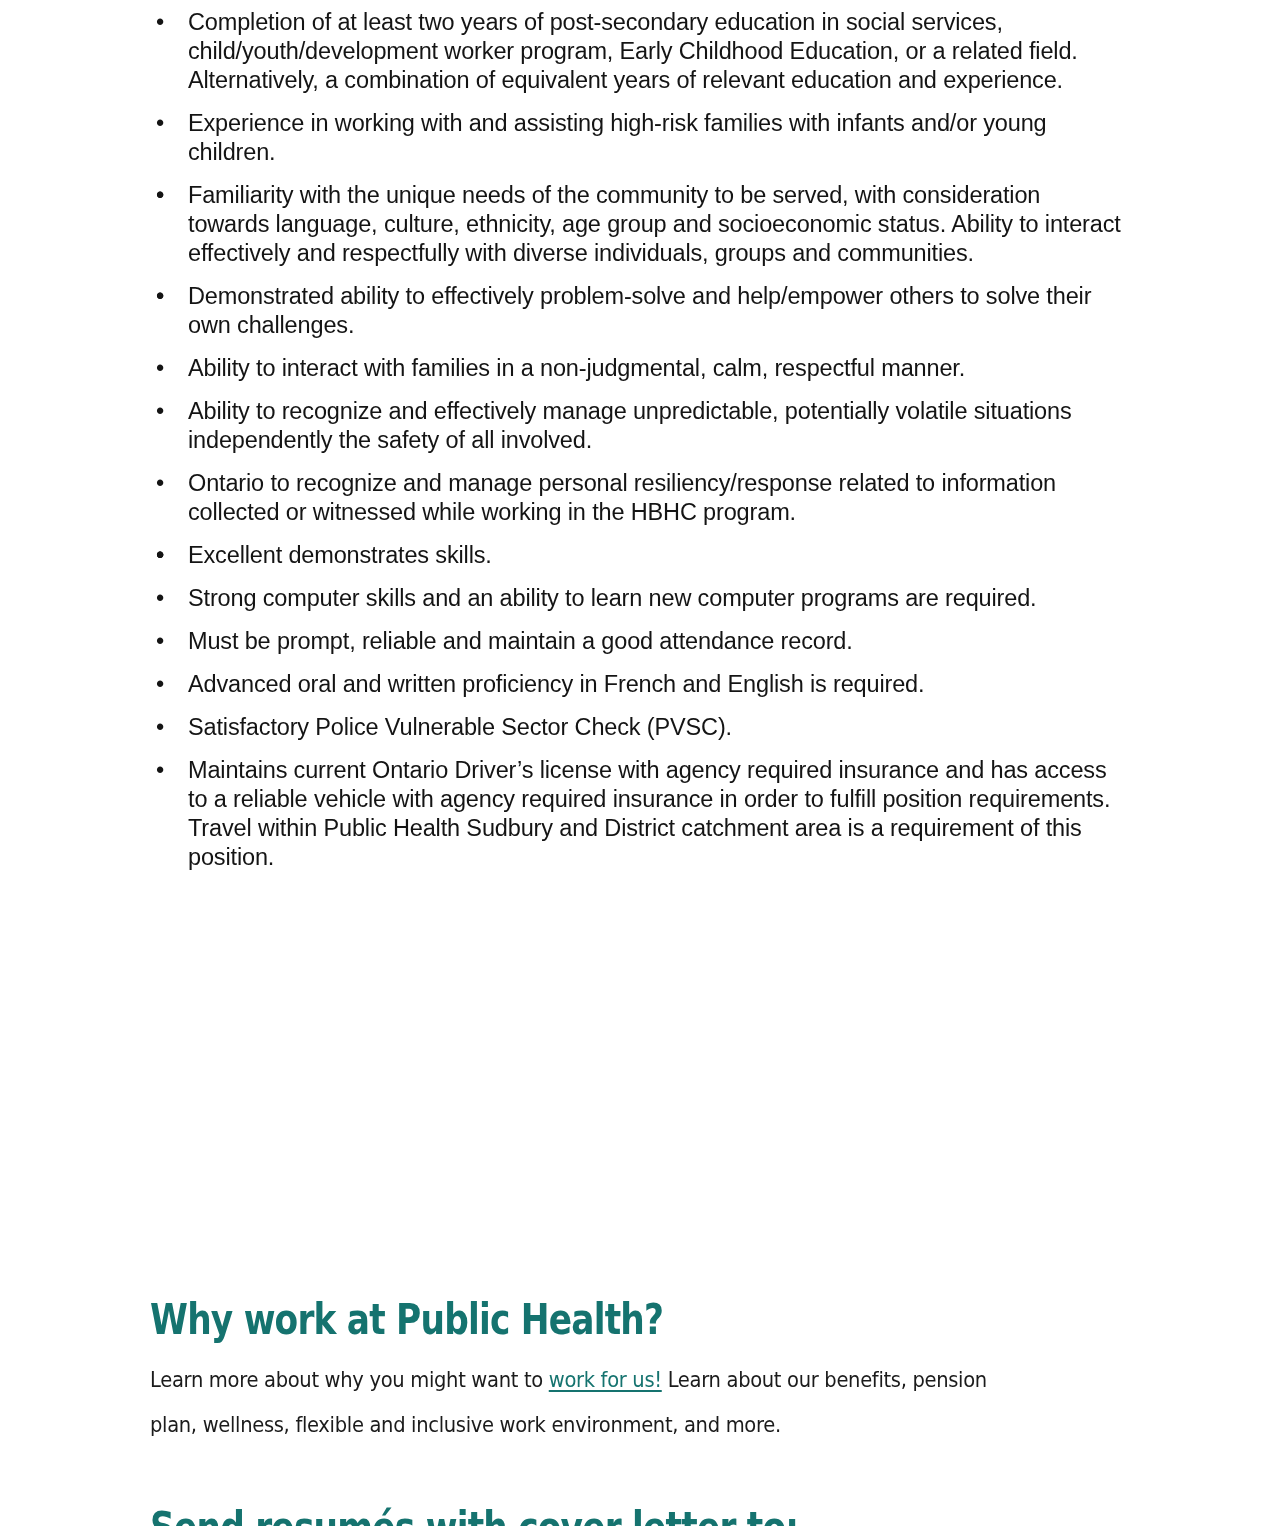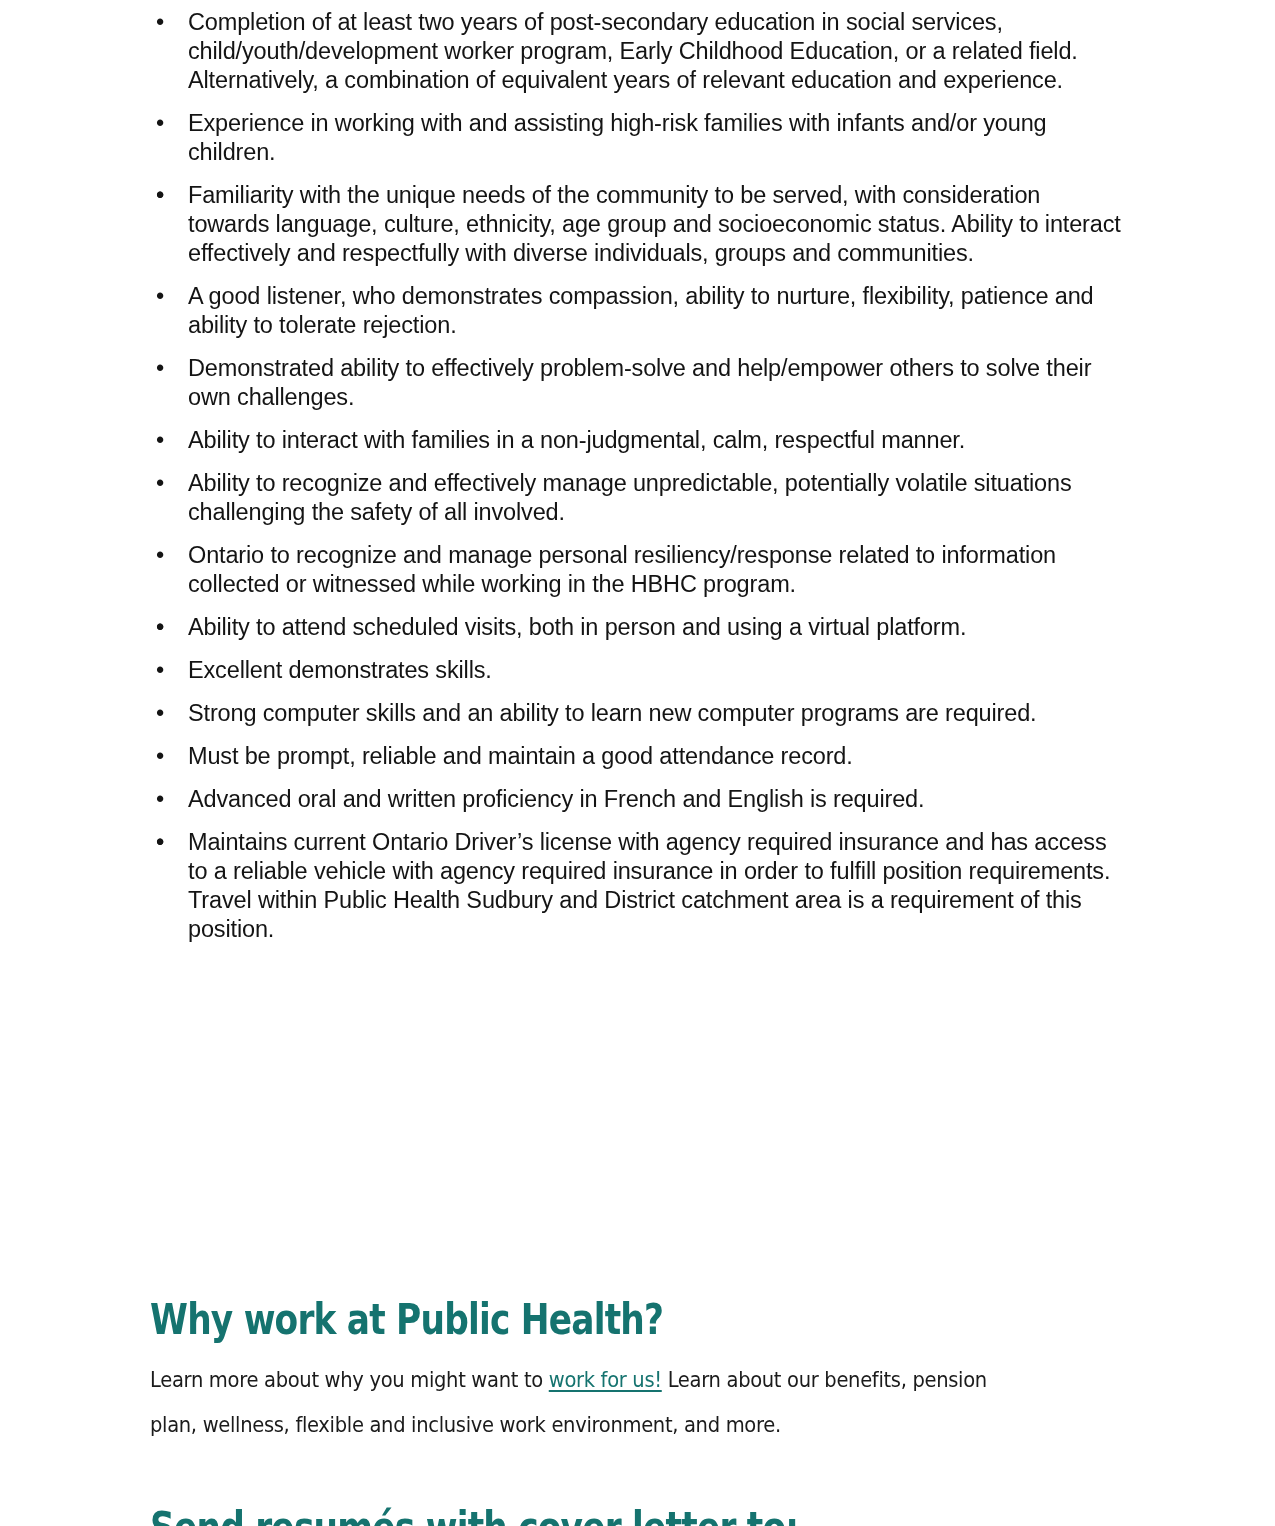--- a/index.html
+++ b/index.html
@@ -96,32 +96,32 @@
 </head>
 <body>
 
 <div class="page">
 
   <ul class="qual-list" id="qual-list">
       <li class="qual-item"><span class="bullet">•</span><span>Completion of at least two years of post-secondary education in social services, child/youth/development worker program, Early Childhood Education, or a related field. Alternatively, a combination of equivalent years of relevant education and experience.</span></li>
       <li class="qual-item"><span class="bullet">•</span><span>Experience in working with and assisting high-risk families with infants and/or young children.</span></li>
       <li class="qual-item"><span class="bullet">•</span></li>
       <li class="qual-item"><span class="bullet">•</span><span>Familiarity with the unique needs of the community to be served, with consideration towards language, culture, ethnicity, age group and socioeconomic status. Ability to interact effectively and respectfully with diverse individuals, groups and communities.</span></li>
-      <li class="qual-item"><span class="bullet">•</span><span>A good listener, who demonstrates compassion, ability to nurture, flexibility, patience and ability to tolerate rejection.</span></li>
+      <li class="qual-item"><span class="bullet">•</span></li>
       <li class="qual-item"><span class="bullet">•</span><span>Demonstrated ability to effectively problem-solve and help/empower others to solve their own challenges.</span></li>
       <li class="qual-item"><span class="bullet">•</span><span>Ability to interact with families in a non-judgmental, calm, respectful manner.</span></li>
-      <li class="qual-item"><span class="bullet">•</span><span>Ability to recognize and effectively manage unpredictable, potentially volatile situations challenging the safety of all involved.</span></li>
+      <li class="qual-item"><span class="bullet">•</span><span>Ability to recognize and effectively manage unpredictable, potentially volatile situations independently the safety of all involved.</span></li>
       <li class="qual-item"><span class="bullet">•</span><span>Ontario to recognize and manage personal resiliency/response related to information collected or witnessed while working in the HBHC program.</span></li>
       <li class="qual-item"><span class="bullet">•</span></li>
-      <li class="qual-item"><span class="bullet">•</span><span>Ability to attend scheduled visits, both in person and using a virtual platform.</span></li>
+      <li class="qual-item"><span class="bullet">•</span></li>
       <li class="qual-item"><span class="bullet">•</span><span>Excellent demonstrates skills.</span></li>
       <li class="qual-item"><span class="bullet">•</span><span>Strong computer skills and an ability to learn new computer programs are required.</span></li>
       <li class="qual-item"><span class="bullet">•</span><span>Must be prompt, reliable and maintain a good attendance record.</span></li>
       <li class="qual-item"><span class="bullet">•</span><span>Advanced oral and written proficiency in French and English is required.</span></li>
-      <li class="qual-item"><span class="bullet">•</span></li>
+      <li class="qual-item"><span class="bullet">•</span><span>Satisfactory Police Vulnerable Sector Check (PVSC).</span></li>
       <li class="qual-item"><span class="bullet">•</span><span>Maintains current Ontario Driver’s license with agency required insurance and has access to a reliable vehicle with agency required insurance in order to fulfill position requirements. Travel within Public Health Sudbury and District catchment area is a requirement of this position.</span></li>
     </ul>
 
   <h2 class="section-heading" id="heading-why">Why work at Public Health?</h2>
 
   <p class="body-paragraph"><span>Learn more about why you might want to </span><a class="inline-link">work for us!</a><span> Learn about our benefits, pension plan, wellness, flexible and inclusive work environment, and more.</span></p>
 
   <h2 class="section-heading" id="heading-send">Send resumés with cover letter to:</h2>
 
 </div>

